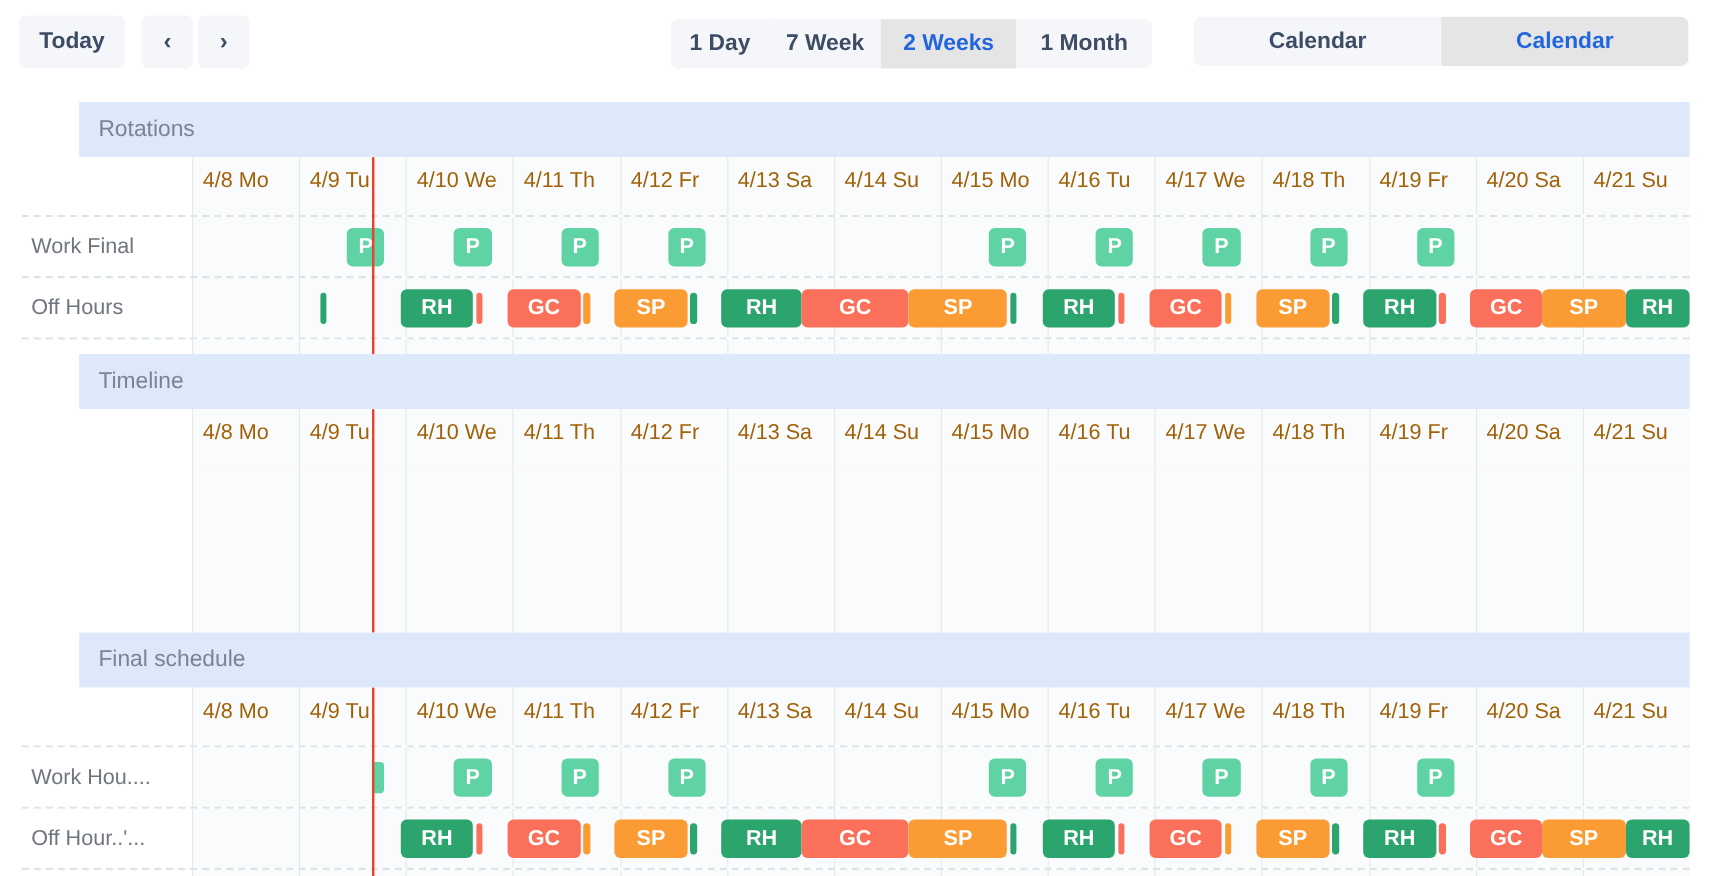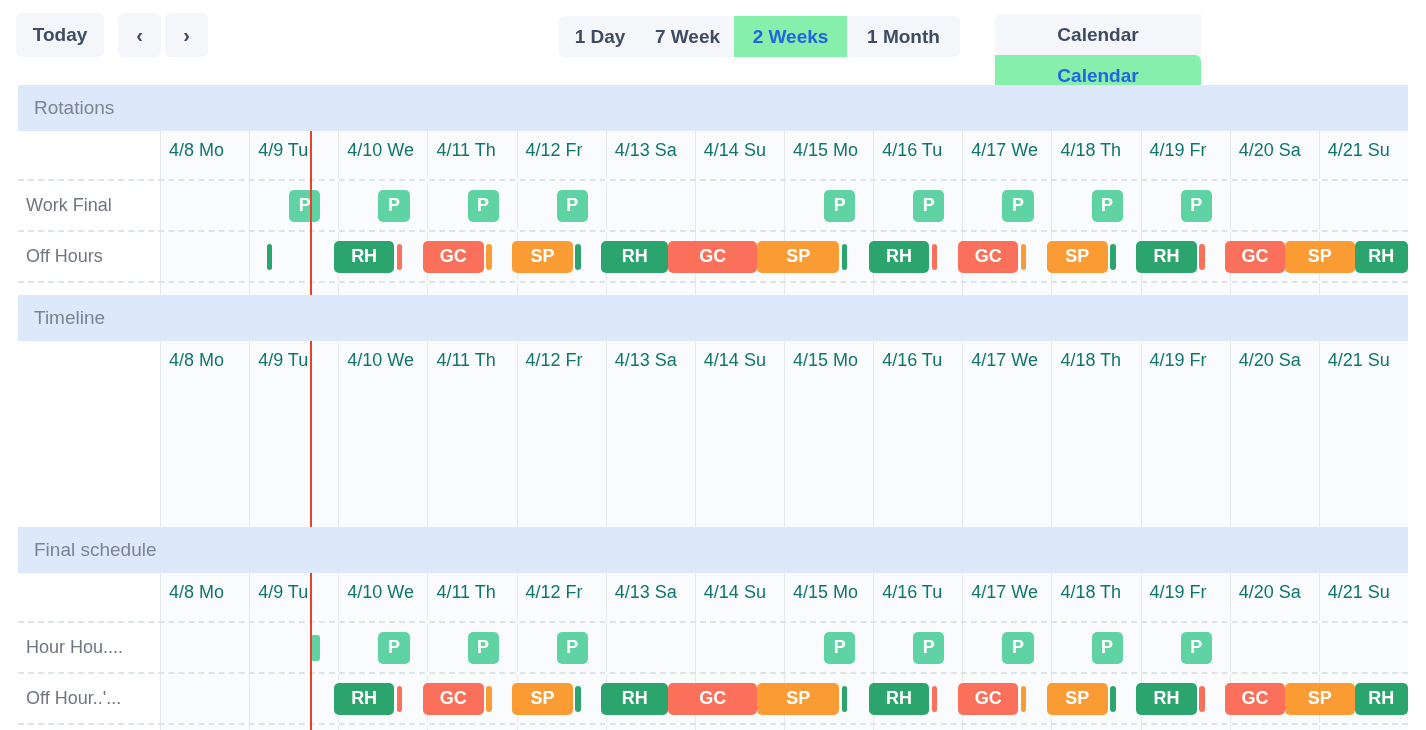--- a/index.html
+++ b/index.html
@@ -40,37 +40,37 @@
     margin-left: 26px;
     font-size: 25px;
     font-weight: bold;
     color: #67707e;
     letter-spacing: -0.2px;
     white-space: nowrap;
   }
 
   .seg-group { display: flex; position: absolute; }
   .seg-range { left: 559px; top: 16px; }
-  .seg-view  { left: 995px; top: 14px; flex-direction: column; }
+  .seg-view  { left: 995px; top: 14px; }
   .seg {
     background: #f4f6f9;
     border: none;
     height: 41px;
     font-family: "Liberation Sans", sans-serif;
     font-size: 19px;
     font-weight: bold;
     color: #3d4c63;
     cursor: pointer;
     display: flex;
     align-items: center;
     justify-content: center;
     padding: 0 16px;
     white-space: nowrap;
   }
-  .seg.active { background: #86efac; color: #2166df; }
+  .seg.active { background: #e5e5e5; color: #2166df; }
   .seg:first-child { border-top-left-radius: 6px; border-bottom-left-radius: 6px; }
   .seg:last-child  { border-top-right-radius: 6px; border-bottom-right-radius: 6px; }
   .seg-range .seg { width: 82px; padding: 0; }
   .seg-range .seg.w-week  { width: 93px; }
   .seg-range .seg.w-2week { width: 113px; }
   .seg-range .seg.w-month { width: 113px; }
   .seg-view .seg { width: 206px; padding: 0; }
 
   
   .timeline {
@@ -81,20 +81,21 @@
   }
   .section { width: 100%; }
   .sec-head {
     background: #dee8fb;
     height: 46px;
     display: flex;
     align-items: center;
     padding-left: 16px;
     font-size: 19px;
     color: #7b8490;
+    margin-left: 48px;
   }
   .grid-wrap { position: relative; }
   .grid-row { display: flex; width: 100%; }
   .lbl {
     width: 142px;
     min-width: 142px;
     flex: 0 0 142px;
     background: #ffffff;
     display: flex;
     align-items: center;
@@ -109,21 +110,21 @@
     flex: 1 1 0;
     min-width: 0;
     background: #fafbfc;
     border-left: 1px solid #e4eaea;
     position: relative;
   }
   .hdr-row .cell {
     height: 48px;
     padding: 6px 0 0 8px;
     font-size: 18px;
-    color: #0f766e;
+    color: #a16207;
     line-height: 27px;
     overflow: visible;
     white-space: normal;
   }
   .hdr-row .lbl { height: 48px; }
   .dash { border-bottom: 2px dashed #dce5e5; }
   .track-row .cell { height: 49px; }
   .track-row .lbl  { height: 49px; }
   .pad-row .cell   { height: 12px; }
   .pad-row .lbl    { height: 12px; }
@@ -362,21 +363,21 @@
             <div class="cell">4/15 Mo</div>
             <div class="cell">4/16 Tu</div>
             <div class="cell">4/17 We</div>
             <div class="cell">4/18 Th</div>
             <div class="cell">4/19 Fr</div>
             <div class="cell">4/20 Sa</div>
             <div class="cell">4/21 Su</div>
           </div>
         </div>
         <div class="grid-row track-row dash" style="position: relative;">
-          <div class="lbl">Hour Hou....</div>
+          <div class="lbl">Work Hou....</div>
           <div class="cells">
             <div class="cell"></div>
             <div class="cell"></div>
             <div class="cell"></div>
             <div class="cell"></div>
             <div class="cell"></div>
             <div class="cell"></div>
             <div class="cell"></div>
             <div class="cell"></div>
             <div class="cell"></div>

